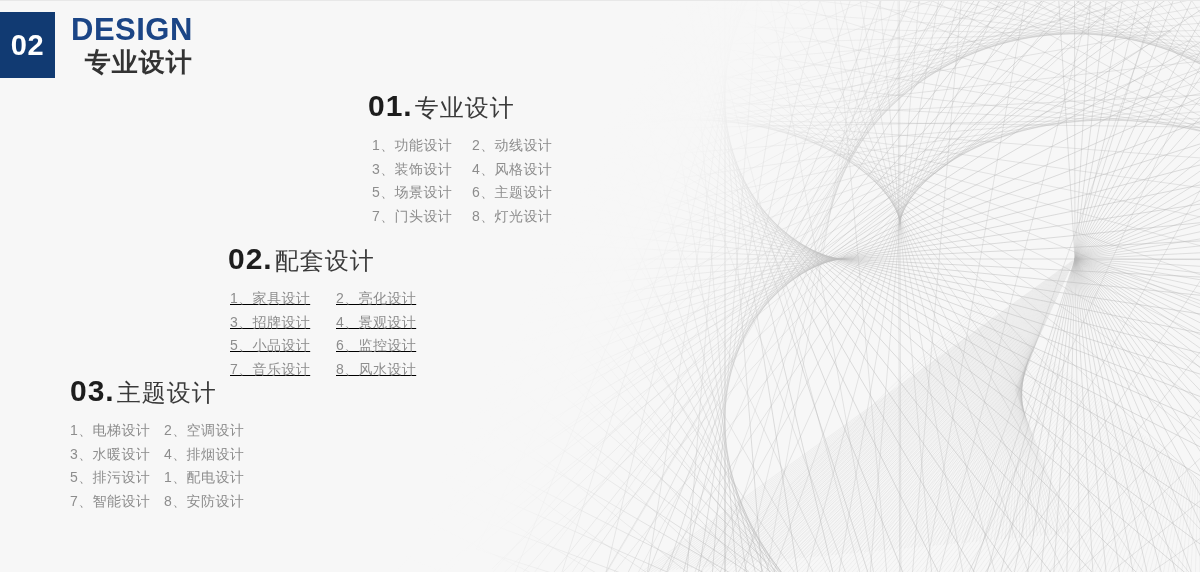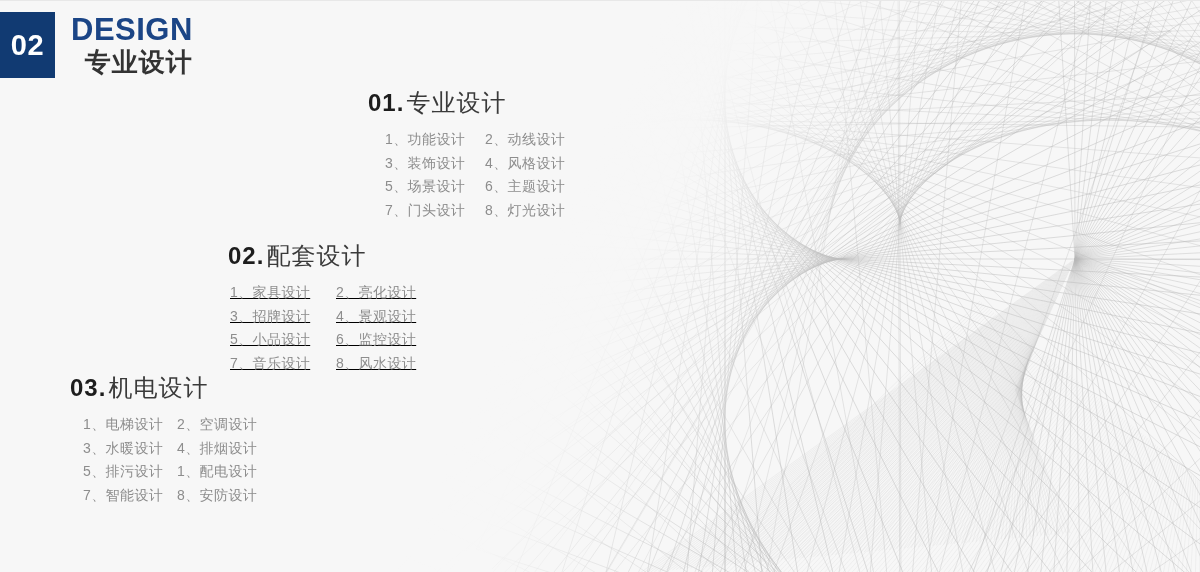--- a/index.html
+++ b/index.html
@@ -111,21 +111,21 @@
   .block {
     position: absolute;
     z-index: 5;
   }
   .block-heading {
     display: flex;
     align-items: baseline;
     white-space: nowrap;
   }
   .block-heading .bh-num {
-    font-size: 24px;
+    font-size: 30px;
     font-weight: bold;
     color: #1d1d1d;
     letter-spacing: 1px;
     line-height: 1;
   }
   .block-heading .bh-title {
     font-size: 24px;
     font-weight: 400;
     color: #3a3a3a;
     letter-spacing: 1px;
@@ -145,25 +145,25 @@
   }
   .block-list .row .cell {
     display: inline-block;
   }
   .block-list .row .cell.left {
     width: 96px;
   }
 
   
   #block-01 { left: 368px; top: 90px; }
-  #block-01 .block-list { margin-left: 17px; }
+  #block-01 .block-list { margin-left: 4px; }
   #block-02 { left: 228px; top: 243px; }
   #block-02 .block-list { margin-left: 2px; text-decoration: underline; }
   #block-03 { left: 70px; top: 375px; }
-  #block-03 .block-list { margin-left: 13px; }
+  #block-03 .block-list { margin-left: 0px; }
 
   #block-01 .block-list .row .cell.left { width: 100px; }
   #block-02 .block-list .row .cell.left { width: 106px; }
   #block-03 .block-list .row .cell.left { width: 94px; }
 </style>
 </head>
 <body>
 
 <div id="slide">
 
@@ -904,21 +904,21 @@
       <div class="row">
         <span class="cell left">7、音乐设计</span>
         <span class="cell right">8、风水设计</span>
       </div>
     </div>
   </div>
 
   <div class="block" id="block-03">
     <div class="block-heading">
       <span class="bh-num">03.</span>
-      <span class="bh-title">机电设计</span>
+      <span class="bh-title">主题设计</span>
     </div>
     <div class="block-list">
       <div class="row">
         <span class="cell left">1、电梯设计</span>
         <span class="cell right">2、空调设计</span>
       </div>
       <div class="row">
         <span class="cell left">3、水暖设计</span>
         <span class="cell right">4、排烟设计</span>
       </div>

